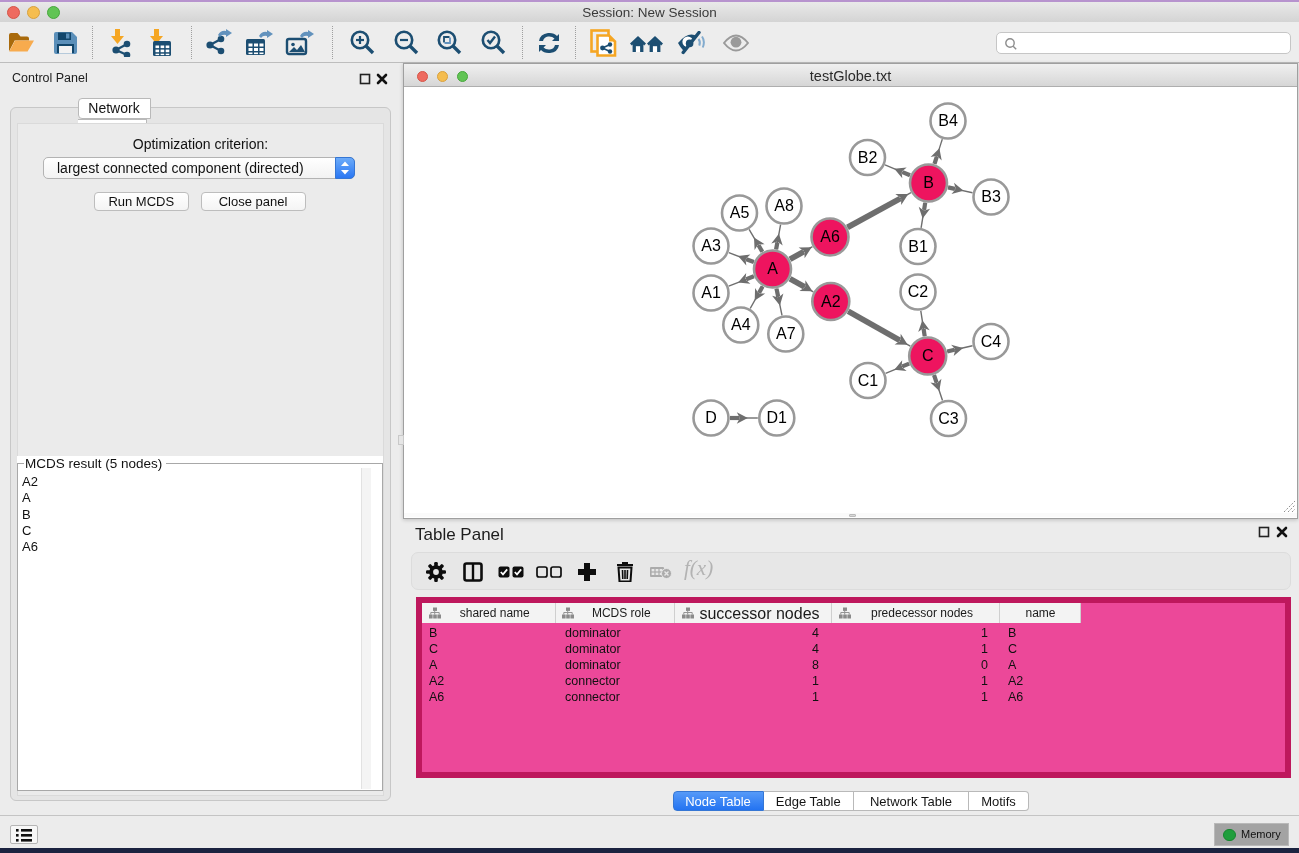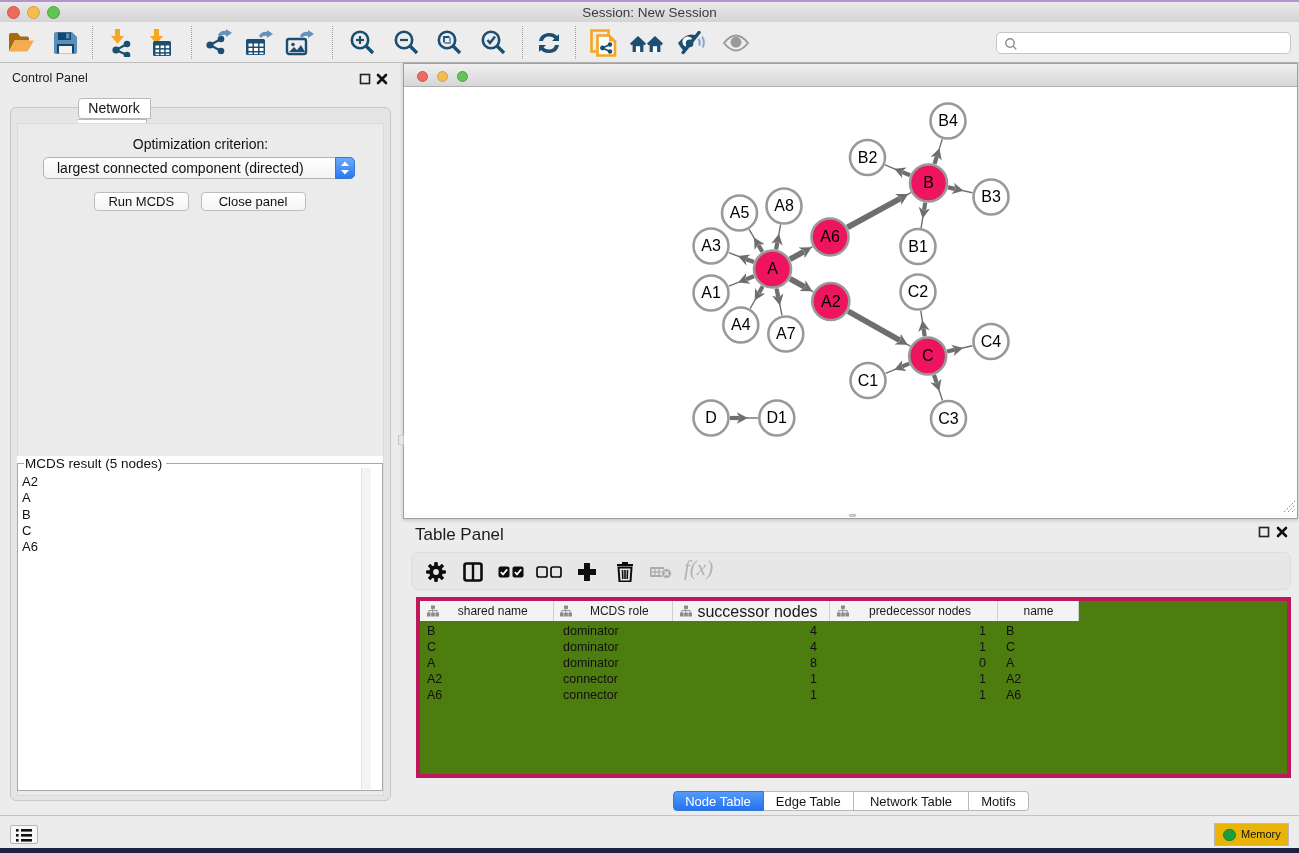--- a/index.html
+++ b/index.html
@@ -38,27 +38,27 @@
 
 #netwin { left:403px; top:63px; width:895px; height:456px; background:#fff; border:1px solid #9f9f9f; box-shadow:0 1px 4px rgba(0,0,0,0.2); }
 #nettbar { position:absolute; left:0; top:0; width:100%; height:23px; background:linear-gradient(#f0f0f0,#d6d6d6); border-bottom:1px solid #aeaeae; }
 #nettbar .tl { position:absolute; top:7px; width:11px; height:11px; border-radius:50%; }
 #nettitle { position:absolute; top:4px; width:100%; text-align:center; font-size:14.5px; color:#2a2a2a; }
 #netcanvas { position:absolute; left:0; top:23px; width:893px; height:426px; background:#fff; }
 #netbottom { position:absolute; left:0; top:449px; width:893px; height:4px; background:#fafafa; }
 
 #tptitle { left:415px; top:525px; font-size:17px; color:#1c1c1c; }
 #tptools { left:411px; top:552px; width:880px; height:38px; background:#e7e7e7; border:1px solid #dcdcdc; border-radius:7px; }
-#tbl { left:416px; top:597px; width:875px; height:181px; background:#4d7c0f; border:4px solid #be185d; }
+#tbl { left:416px; top:597px; width:875px; height:181px; background:#ec4899; border:6px solid #be185d; }
 .hcell { position:absolute; top:0; height:20px; background:#f3f3f3; border-right:1px solid #cfcfcf; font-size:12px; color:#1a1a1a; text-align:center; line-height:20px; }
 .trow { position:absolute; font-size:12.5px; color:#111; }
 
 #statusbar { left:0; top:815px; width:1299px; height:33px; background:#ececec; border-top:1px solid #c4c4c4; }
 #lbtn { position:absolute; left:10px; top:9px; width:28px; height:19px; background:#f7f7f7; border:1px solid #b5b5b5; border-radius:2px; }
-#membtn { position:absolute; left:1214px; top:7px; width:75px; height:23px; background:#eab308; border:1px solid #b9b9b9; font-size:11px; color:#111; }
+#membtn { position:absolute; left:1214px; top:7px; width:75px; height:23px; background:#a3a3a3; border:1px solid #b9b9b9; font-size:11px; color:#111; }
 #desk { left:0; top:848px; width:1299px; height:5px; background:#1b2340; }
 </style>
 </head>
 <body>
 <div class="abs" id="ttop"></div>
 <div class="abs" id="tbar">
   <div class="tl" style="left:7px;background:#ee6a5f;border:1px solid #d55548;"></div>
   <div class="tl" style="left:27px;background:#f5bd4f;border:1px solid #d9a13d;"></div>
   <div class="tl" style="left:47px;background:#61c454;border:1px solid #47a73c;"></div>
 </div>
@@ -240,20 +240,21 @@
 <div class="grpline" style="left:382px;top:463px;width:1px;height:327px;"></div>
 <div class="grpline" style="left:17px;top:790px;width:366px;height:1px;"></div>
 <div class="abs" id="grplabel">MCDS result (5 nodes)</div>
 <div class="abs" id="mcdslist">A2<br>A<br>B<br>C<br>A6</div>
 <div class="abs" id="grpscroll"></div>
 <div class="abs" id="netwin">
   <div id="nettbar">
     <div class="tl" style="left:13px;background:#ee6a5f;border:1px solid #d55548;"></div>
     <div class="tl" style="left:33px;background:#f5bd4f;border:1px solid #d9a13d;"></div>
     <div class="tl" style="left:53px;background:#61c454;border:1px solid #47a73c;"></div>
+    <div id="nettitle">testGlobe.txt</div>
   </div>
   <div id="netcanvas">
   <svg width="893" height="426" viewBox="0 0 893 426" font-family="Liberation Sans, sans-serif">
 <line x1="349.9" y1="189.3" x2="324.7" y2="199.1" stroke="#6e6e6e" stroke-width="1.4"></line>
 <line x1="349.9" y1="189.3" x2="342.3" y2="192.2" stroke="#6e6e6e" stroke-width="4.2"></line>
 <polygon points="334.1,195.4 342.2,186.0 341.4,192.6 346.4,196.8" fill="#6e6e6e"></polygon>
 <line x1="349.8" y1="175.0" x2="324.8" y2="165.7" stroke="#6e6e6e" stroke-width="1.4"></line>
 <line x1="349.8" y1="175.0" x2="342.3" y2="172.2" stroke="#6e6e6e" stroke-width="4.2"></line>
 <polygon points="334.1,169.1 346.4,167.5 341.5,171.9 342.3,178.4" fill="#6e6e6e"></polygon>
 <line x1="358.6" y1="199.4" x2="346.2" y2="221.5" stroke="#6e6e6e" stroke-width="1.4"></line>

